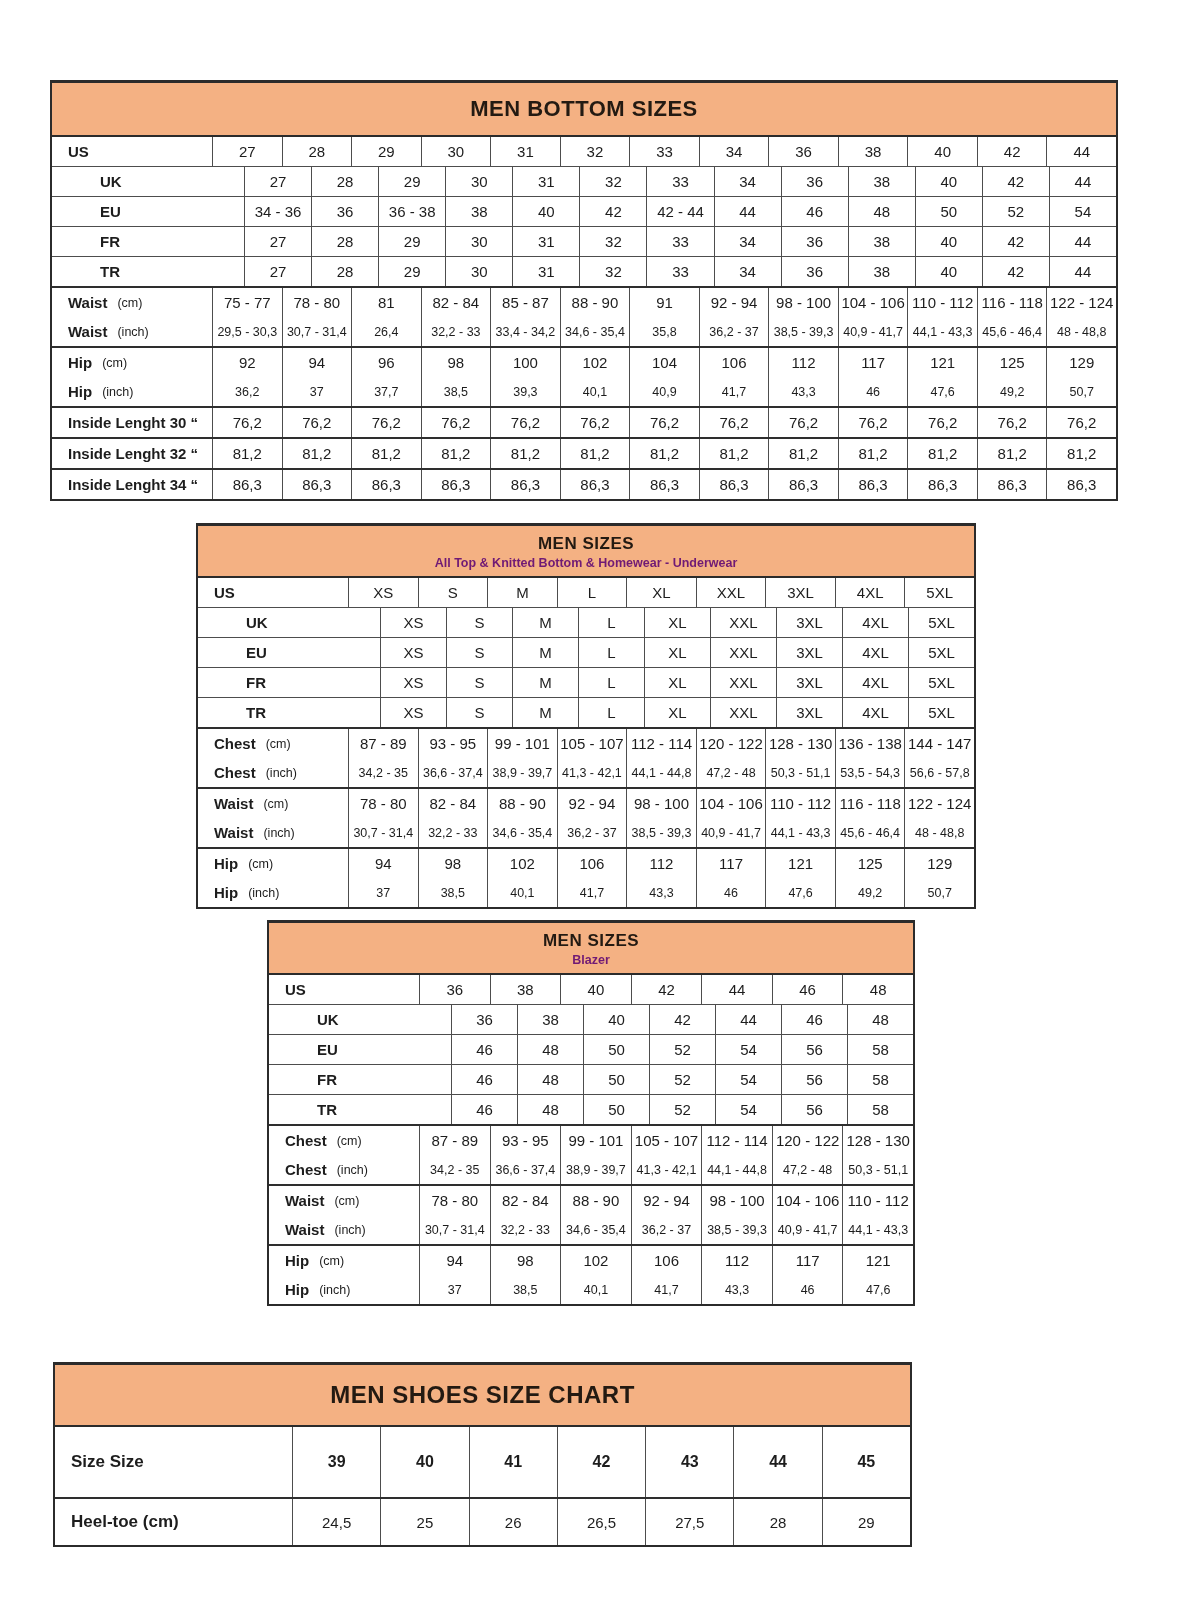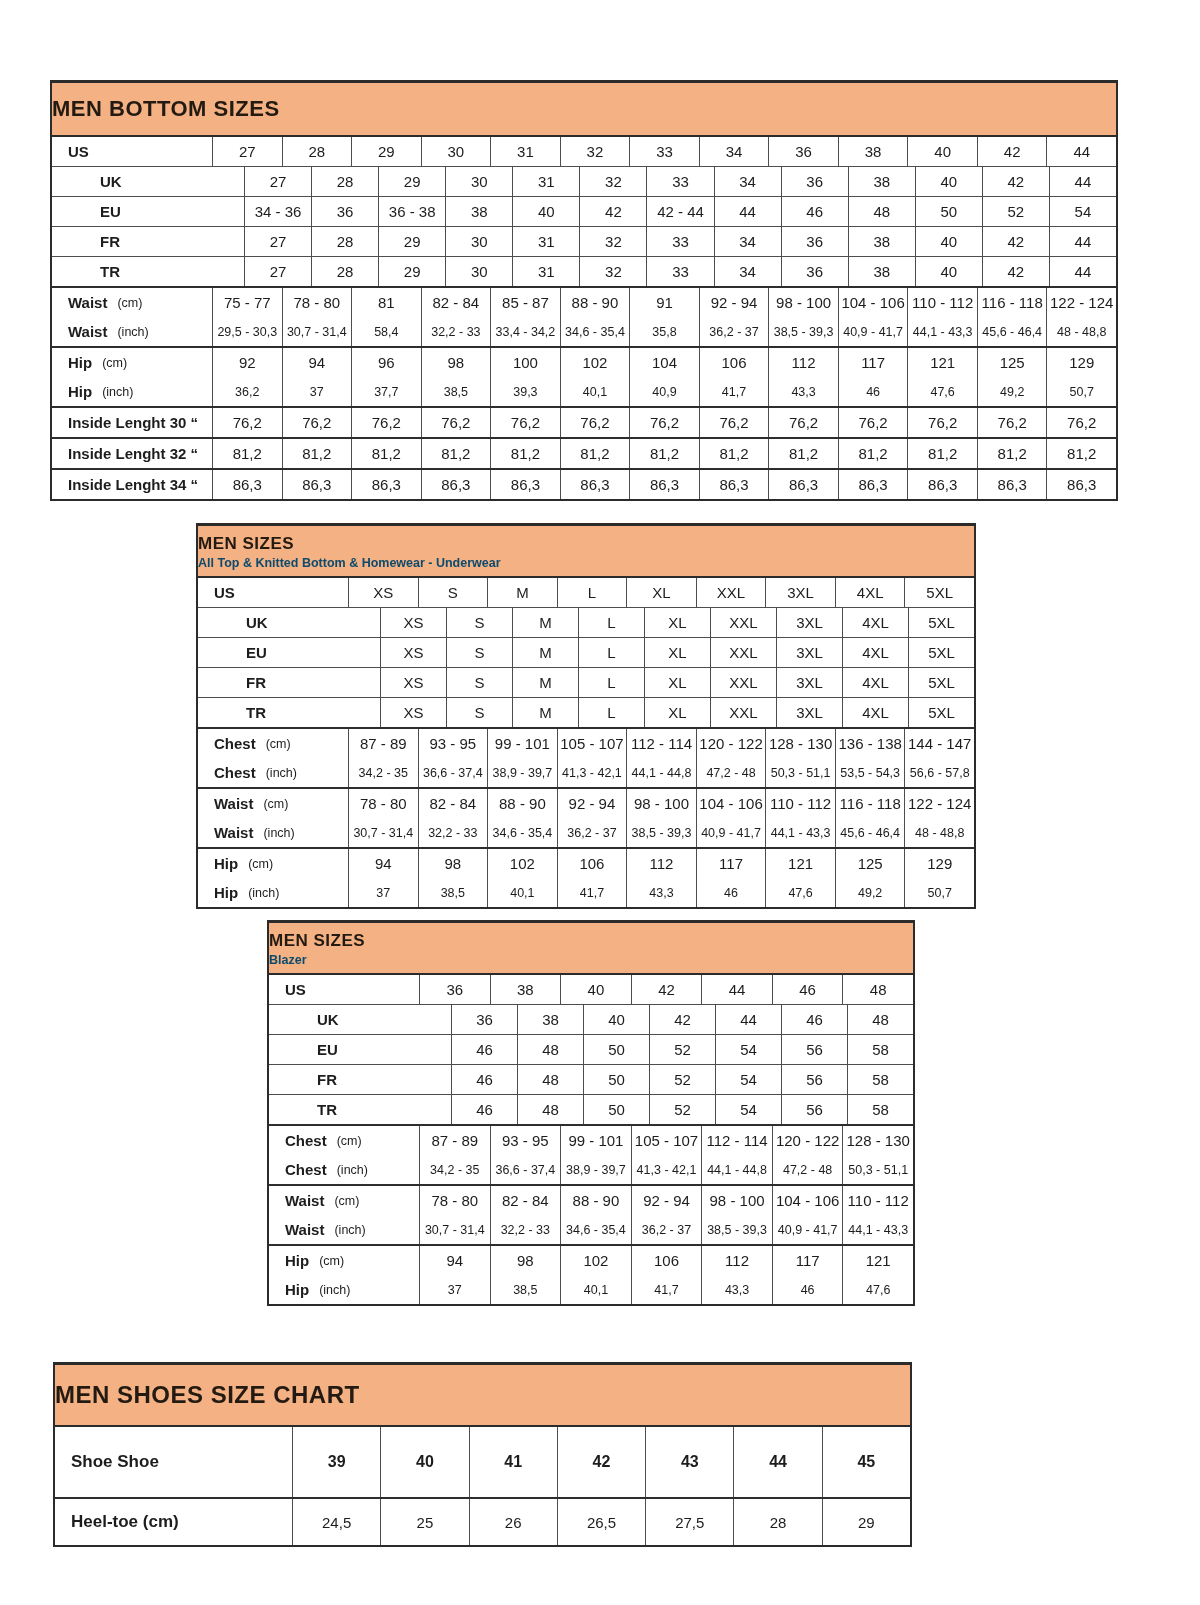--- a/index.html
+++ b/index.html
@@ -6,28 +6,28 @@
   #page{position:relative;width:1200px;height:1605px;background:#ffffff;
         font-family:"Liberation Sans",sans-serif;color:#1d1d1d;}
 
   .table{position:absolute;border:2px solid #2b2b2b;border-top-width:3px;background:#ffffff;box-sizing:border-box;}
   .t-bottom{left:50px;top:80px;width:1068px;}
   .t-tops{left:196px;top:523px;width:780px;}
   .t-blazer{left:267px;top:920px;width:648px;}
   .t-shoes{left:53px;top:1362px;width:859px;}
 
   .thead{background:#F4B183;border-bottom:2px solid #2b2b2b;
-         display:flex;flex-direction:column;justify-content:center;}
+         display:flex;flex-direction:column;align-items:center;justify-content:center;}
   .t-bottom .thead{height:52px;}
   .t-tops .thead,.t-blazer .thead{height:50px;}
   .t-shoes .thead{height:60px;}
   .title{font-weight:bold;font-size:22px;letter-spacing:.5px;color:#231a12;}
   .t-tops .title,.t-blazer .title{font-size:17px;line-height:24px;}
   .t-shoes .title{font-size:24px;}
-  .subtitle{font-weight:bold;font-size:12.5px;line-height:15px;color:#0c4a6e;}
+  .subtitle{font-weight:bold;font-size:12.5px;line-height:15px;color:#701a75;}
 
   .row{display:grid;height:29px;}
   .t-bottom .row{grid-template-columns:160px repeat(13,1fr);}
   .t-tops .row{grid-template-columns:150px repeat(9,1fr);}
   .t-blazer .row{grid-template-columns:150px repeat(7,1fr);}
   .t-shoes .row{grid-template-columns:237px repeat(7,1fr);}
   .t-shoes .row-0{height:70px;}
   .t-shoes .row-1{height:46px;}
 
   .sep-thick{border-top:2.5px solid #2e2e2e;}
@@ -164,21 +164,21 @@
           <div class="cell value">116 - 118</div>
           <div class="cell value">122 - 124</div>
         </div>
         <div class="row row-6 sep-none vals-small">
           <div class="cell label">
             <span class="lab-main">Waist</span>
             <span class="lab-note">(inch)</span>
           </div>
           <div class="cell value">29,5 - 30,3</div>
           <div class="cell value">30,7 - 31,4</div>
-          <div class="cell value">58,4</div>
+          <div class="cell value">26,4</div>
           <div class="cell value">32,2 - 33</div>
           <div class="cell value">33,4 - 34,2</div>
           <div class="cell value">34,6 - 35,4</div>
           <div class="cell value">35,8</div>
           <div class="cell value">36,2 - 37</div>
           <div class="cell value">38,5 - 39,3</div>
           <div class="cell value">40,9 - 41,7</div>
           <div class="cell value">44,1 - 43,3</div>
           <div class="cell value">45,6 - 46,4</div>
           <div class="cell value">48 - 48,8</div>
@@ -594,21 +594,21 @@
       </div>
   </div>
 
   <div class="table t-shoes">
     <div class="thead">
       <div class="title">MEN SHOES SIZE CHART</div>
     </div>
     <div class="tbody">
         <div class="row row-0 sep-first vals-bold">
           <div class="cell label">
-            <span class="lab-main">Shoe Shoe</span>
+            <span class="lab-main">Size Size</span>
           </div>
           <div class="cell value">39</div>
           <div class="cell value">40</div>
           <div class="cell value">41</div>
           <div class="cell value">42</div>
           <div class="cell value">43</div>
           <div class="cell value">44</div>
           <div class="cell value">45</div>
         </div>
         <div class="row row-1 sep-thick">

